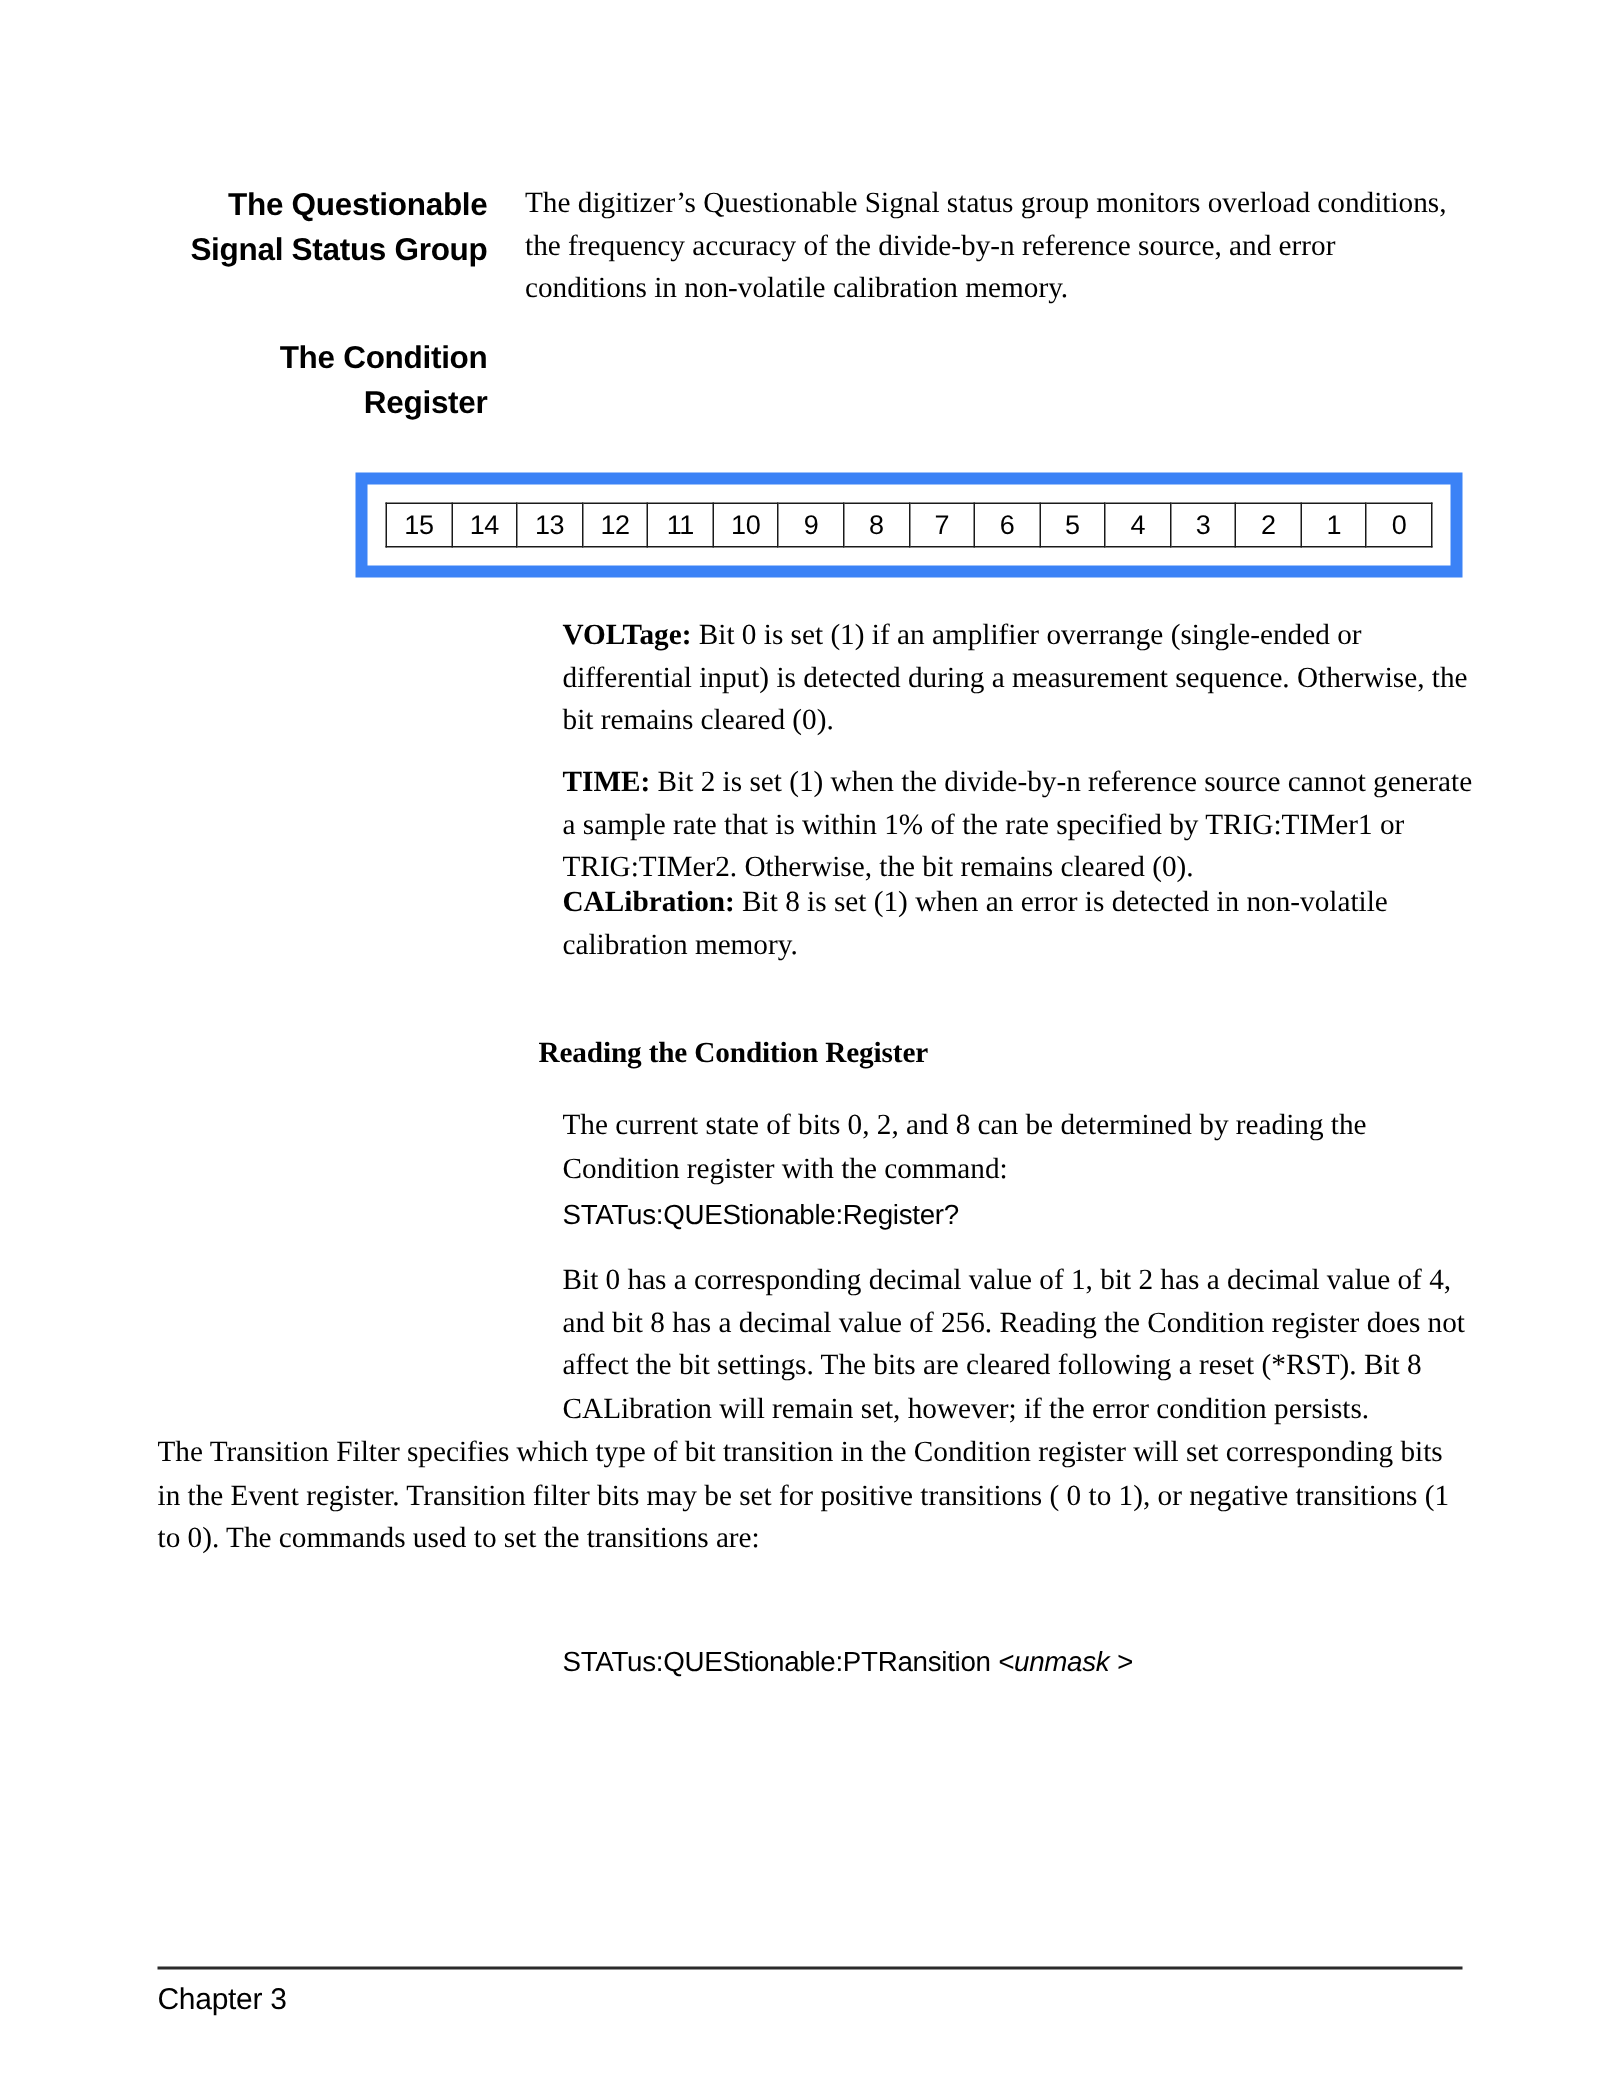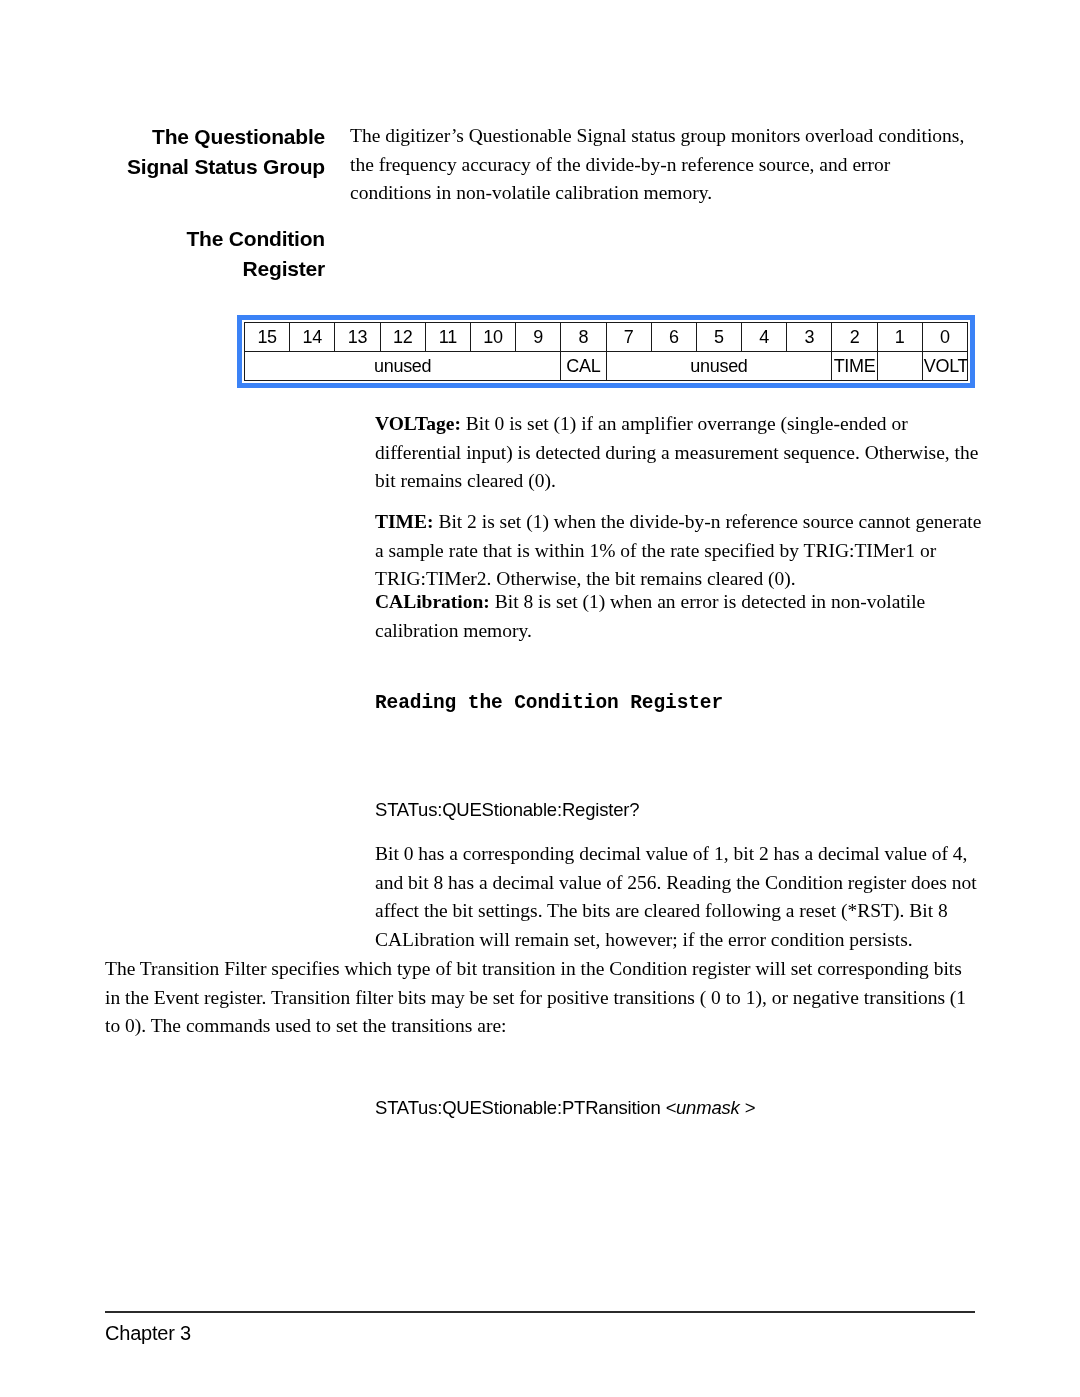--- a/index.html
+++ b/index.html
@@ -58,22 +58,22 @@
     font-family: "Liberation Serif", "DejaVu Serif", serif;
     font-size: 19.5px;
     line-height: 28.5px;
   }
   .bodyblock.wide { width: 610px; }
 
   .lead { font-weight: bold; }
 
   .subhead {
     position: absolute;
-    left: 375px;
-    font-family: Liberation Mono, monospace;
+    left: 359px;
+    font-family: Liberation Serif, serif;
     font-weight: bold;
     font-size: 19.5px;
     line-height: 26px;
     letter-spacing: -0.1px;
   }
 
   .cmd {
     position: absolute;
     left: 375px;
     font-family: "Liberation Sans", "DejaVu Sans", sans-serif;
@@ -85,24 +85,24 @@
   .cmd i {
     font-style: italic;
   }
 
   
   .regtable-wrap {
     position: absolute;
     left: 237px;
     top: 315px;
     width: 738px;
-    border: 5px solid #3b82f6;
+    border: 8px solid #3b82f6;
     background: #ffffff;
     box-sizing: border-box;
-    padding: 2px;
+    padding: 12px;
   }
   table.regtable {
     border-collapse: collapse;
     width: 100%;
     table-layout: fixed;
     font-family: "Liberation Sans", "DejaVu Sans", sans-serif;
     font-size: 18px;
     letter-spacing: -0.3px;
   }
   table.regtable td {
@@ -172,46 +172,39 @@
           <td>8</td>
           <td>7</td>
           <td>6</td>
           <td>5</td>
           <td>4</td>
           <td>3</td>
           <td>2</td>
           <td>1</td>
           <td>0</td>
         </tr>
-        <tr class="names">
-          <td colspan="7">unused</td>
-          <td colspan="1">CAL</td>
-          <td colspan="5">unused</td>
-          <td colspan="1">TIME</td>
-          <td colspan="1"></td>
-          <td colspan="1">VOLT</td>
-        </tr>
       </tbody>
     </table>
   </div>
 
   <div class="bodyblock wide" style="top:410px;">
     <span class="lead">VOLTage:</span><span> Bit 0 is set (1) if an amplifier overrange (single-ended or differential input) is detected during a measurement sequence. Otherwise, the bit remains cleared (0).</span>
   </div>
 
   <div class="bodyblock wide" style="top:508px;">
     <span class="lead">TIME:</span><span> Bit 2 is set (1) when the divide-by-n reference source cannot generate a sample rate that is within 1% of the rate specified by TRIG:TIMer1 or TRIG:TIMer2. Otherwise, the bit remains cleared (0).</span>
   </div>
 
   <div class="bodyblock wide" style="top:588px;">
     <span class="lead">CALibration:</span><span> Bit 8 is set (1) when an error is detected in non-volatile calibration memory.</span>
   </div>
 
   <div class="subhead" style="top:690px;">Reading the Condition Register</div>
 
+  <div class="bodyblock" style="top:737px;">The current state of bits 0, 2, and 8 can be determined by reading the Condition register with the command:</div>
 
   <div class="cmd" style="top:795px;">STATus:QUEStionable:Register?</div>
 
   <div class="bodyblock wide" style="top:840px;">Bit 0 has a corresponding decimal value of 1, bit 2 has a decimal value of 4, and bit 8 has a decimal value of 256. Reading the Condition register does not affect the bit settings. The bits are cleared following a reset (*RST). Bit 8 CALibration will remain set, however; if the error condition persists.</div>
 
   <div class="row" style="top:955px;">
     <div class="body-col">The Transition Filter specifies which type of bit transition in the Condition register will set corresponding bits in the Event register. Transition filter bits may be set for positive transitions ( 0 to 1), or negative transitions (1 to 0). The commands used to set the transitions are:</div>
   </div>
 
 

